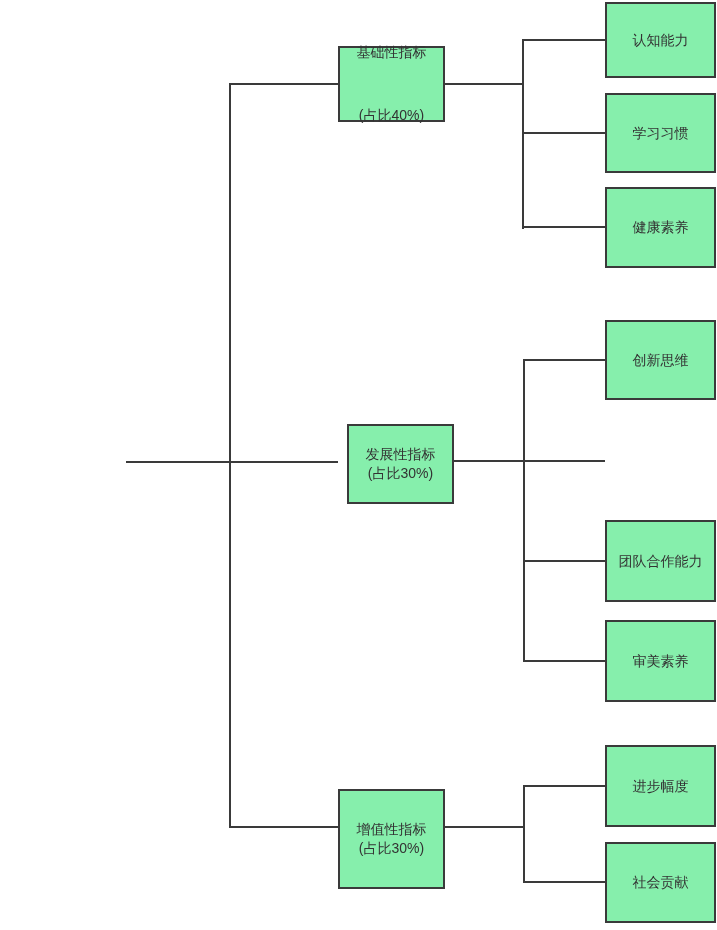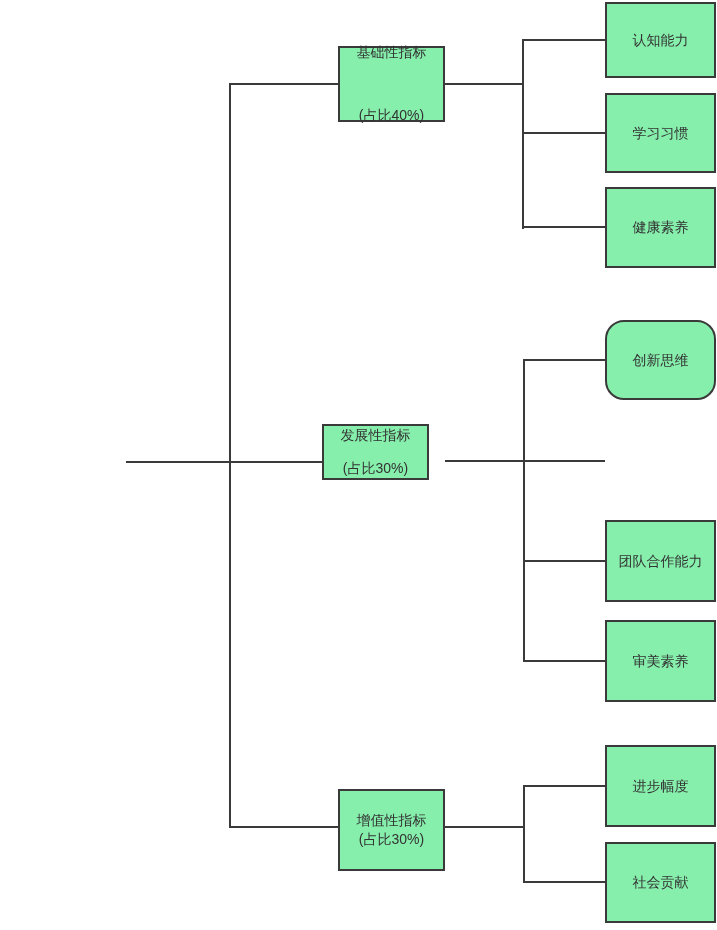--- a/index.html
+++ b/index.html
@@ -32,27 +32,27 @@
   .line {
     position: absolute;
     background: #3a3a3a;
   }
   .line.h { height: 2px; }
   .line.v { width: 2px; }
 
   
   .n-root  { left: 12px;  top: 419px; width: 114px; height: 86px; }
   .n-mid1  { left: 338px; top: 46px;  width: 107px; height: 76px; gap: 44px; }
-  .n-mid2  { left: 322px; top: 424px; width: 107px; height: 56px; justify-content: space-between; }
-  .n-mid3  { left: 338px; top: 789px; width: 107px; height: 82px; }
+  .n-mid2  { left: 347px; top: 424px; width: 107px; height: 80px; }
+  .n-mid3  { left: 338px; top: 789px; width: 107px; height: 100px; }
   .n-leaf  { left: 605px; width: 111px; }
   .n-l1 { top: 2px;   height: 76px; }
   .n-l2 { top: 93px;  height: 80px; }
   .n-l3 { top: 187px; height: 81px; }
-  .n-l4 { top: 320px; height: 80px; border-radius: 19px; }
+  .n-l4 { top: 320px; height: 80px; }
   .n-l5 { top: 419px; height: 84px; }
   .n-l6 { top: 520px; height: 82px; }
   .n-l7 { top: 620px; height: 82px; }
   .n-l8 { top: 745px; height: 82px; }
   .n-l9 { top: 842px; height: 81px; text-align: center; }
 
   
   .c-root-h    { top: 461px; left: 126px; width: 212px; }
   .c-trunk-v   { left: 229px; top: 83px;  height: 745px; }
   .c-trunk-m1  { top: 83px;  left: 230px; width: 108px; }

